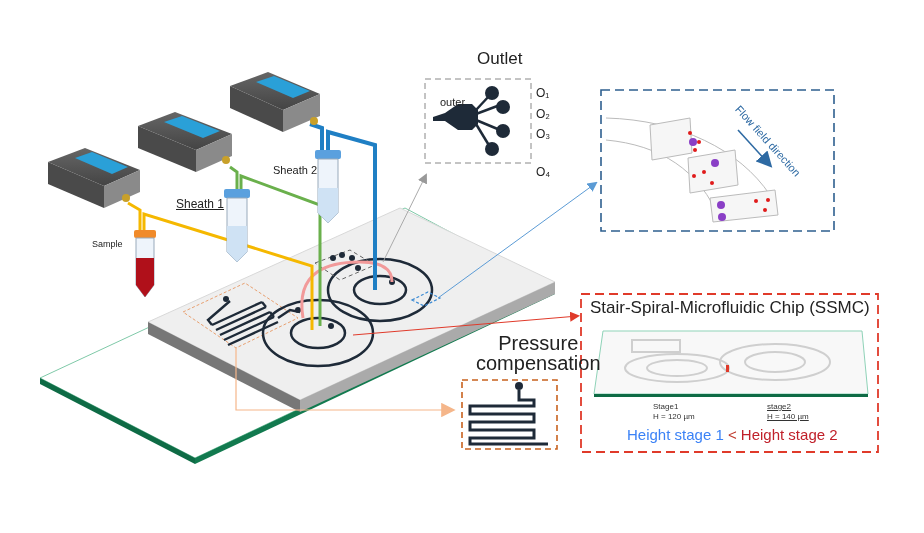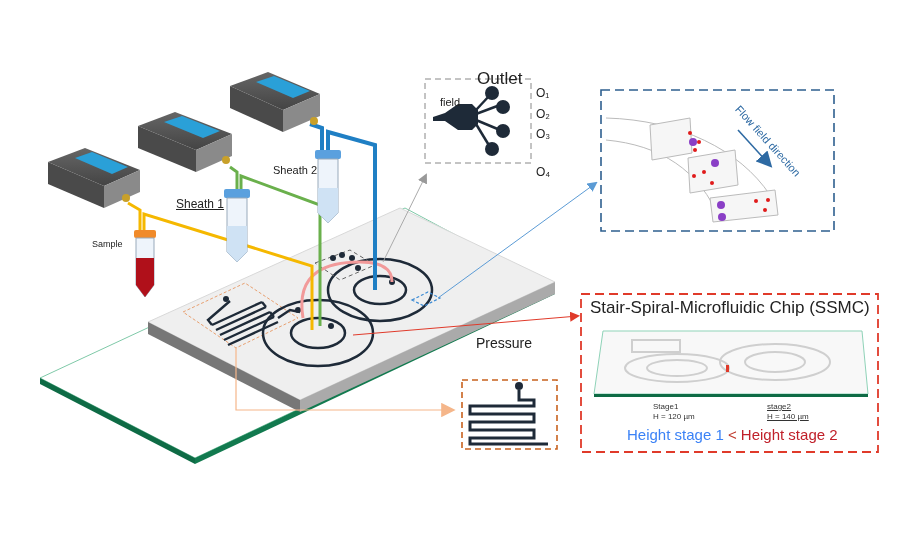--- a/index.html
+++ b/index.html
@@ -1,26 +1,26 @@
 <!DOCTYPE html>
 <html><head>
 <meta charset="utf-8">
 <style>
   html, body { margin:0; padding:0; background:#ffffff; }
   body { width:924px; height:533px; position:relative; overflow:hidden;
          font-family:"Liberation Sans", "DejaVu Sans", sans-serif; }
   #canvas { position:absolute; left:0; top:0; width:924px; height:533px; }
   .lbl { position:absolute; white-space:nowrap; color:#222; }
-  .outlet-title { left:477px; top:69px; font-size:17px; }
+  .outlet-title { left:477px; top:49px; font-size:17px; }
   .o-lbl { font-size:12px; color:#222; }
   .outer-lbl { left:440px; top:96px; font-size:11px; color:#222; }
   .sheath2 { left:273px; top:164px; font-size:11px; }
   .sheath1 { left:176px; top:197px; font-size:12px;text-decoration:underline; }
   .sample { left:92px; top:239px; font-size:9px; }
-  .pc-title { left:476px; top:333px; font-size:14px; text-align:center; line-height:20px; color:#222; }
+  .pc-title { left:476px; top:333px; font-size:20px; text-align:center; line-height:20px; color:#222; }
   .ssmc-title { left:590px; top:298px; font-size:17px; color:#222; }
   .stage { font-size:8px; color:#333; line-height:10px; }
   .height-cmp { left:627px; top:426px; font-size:15px; }
   .h1 { color:#3b82f6; }
   .lt { color:#c0392b; }
   .h2 { color:#c0202a; }
   .flow-lbl { position:absolute; left:742px; top:103px; font-size:11px; color:#2e6aa3;
               transform:rotate(48deg); transform-origin:left top; white-space:nowrap; }
 </style>
 </head>
@@ -207,34 +207,35 @@
     <rect x="726" y="365" width="3" height="7" fill="#e03a2a"></rect>
   </g>
 
   <line x1="383" y1="262" x2="426" y2="175" stroke="#aaa" stroke-width="1" marker-end="url(#arrGray)"></line>
   <line x1="438" y1="298" x2="596" y2="183" stroke="#5b9bd5" stroke-width="1" marker-end="url(#arrBlue)"></line>
   <line x1="353" y1="335" x2="578" y2="316" stroke="#e03a2a" stroke-width="1" marker-end="url(#arrRed)"></line>
   <path d="M236,348 L236,410 L452,410" fill="none" stroke="#f5b68a" stroke-width="1.2" marker-end="url(#arrOrange)"></path>
 </svg>
 
 <div class="lbl outlet-title">Outlet</div>
-<div class="lbl outer-lbl">field</div>
+<div class="lbl outer-lbl">outer</div>
 <div class="lbl o-lbl" style="left:536px;top:86px;">O₁</div>
 <div class="lbl o-lbl" style="left:536px;top:107px;">O₂</div>
 <div class="lbl o-lbl" style="left:536px;top:127px;">O₃</div>
 <div class="lbl o-lbl" style="left:536px;top:147px;margin-top:18px;">O₄</div>
 
 <div class="lbl sheath2">Sheath 2</div>
 <div class="lbl sheath1">Sheath 1</div>
 <div class="lbl sample">Sample</div>
 
 <div class="flow-lbl">Flow field direction</div>
 
 <div class="lbl pc-title">
   <div>Pressure</div>
+  <div>compensation</div>
 </div>
 
 <div class="lbl ssmc-title">Stair-Spiral-Microfluidic Chip (SSMC)</div>
 <div class="lbl stage" style="left:653px;top:402px;">
   <div>Stage1</div>
   <div>H = 120 µm</div>
 </div>
 <div class="lbl stage" style="left:767px;top:402px;text-decoration:underline;">
   <div>stage2</div>
   <div>H = 140 µm</div>

